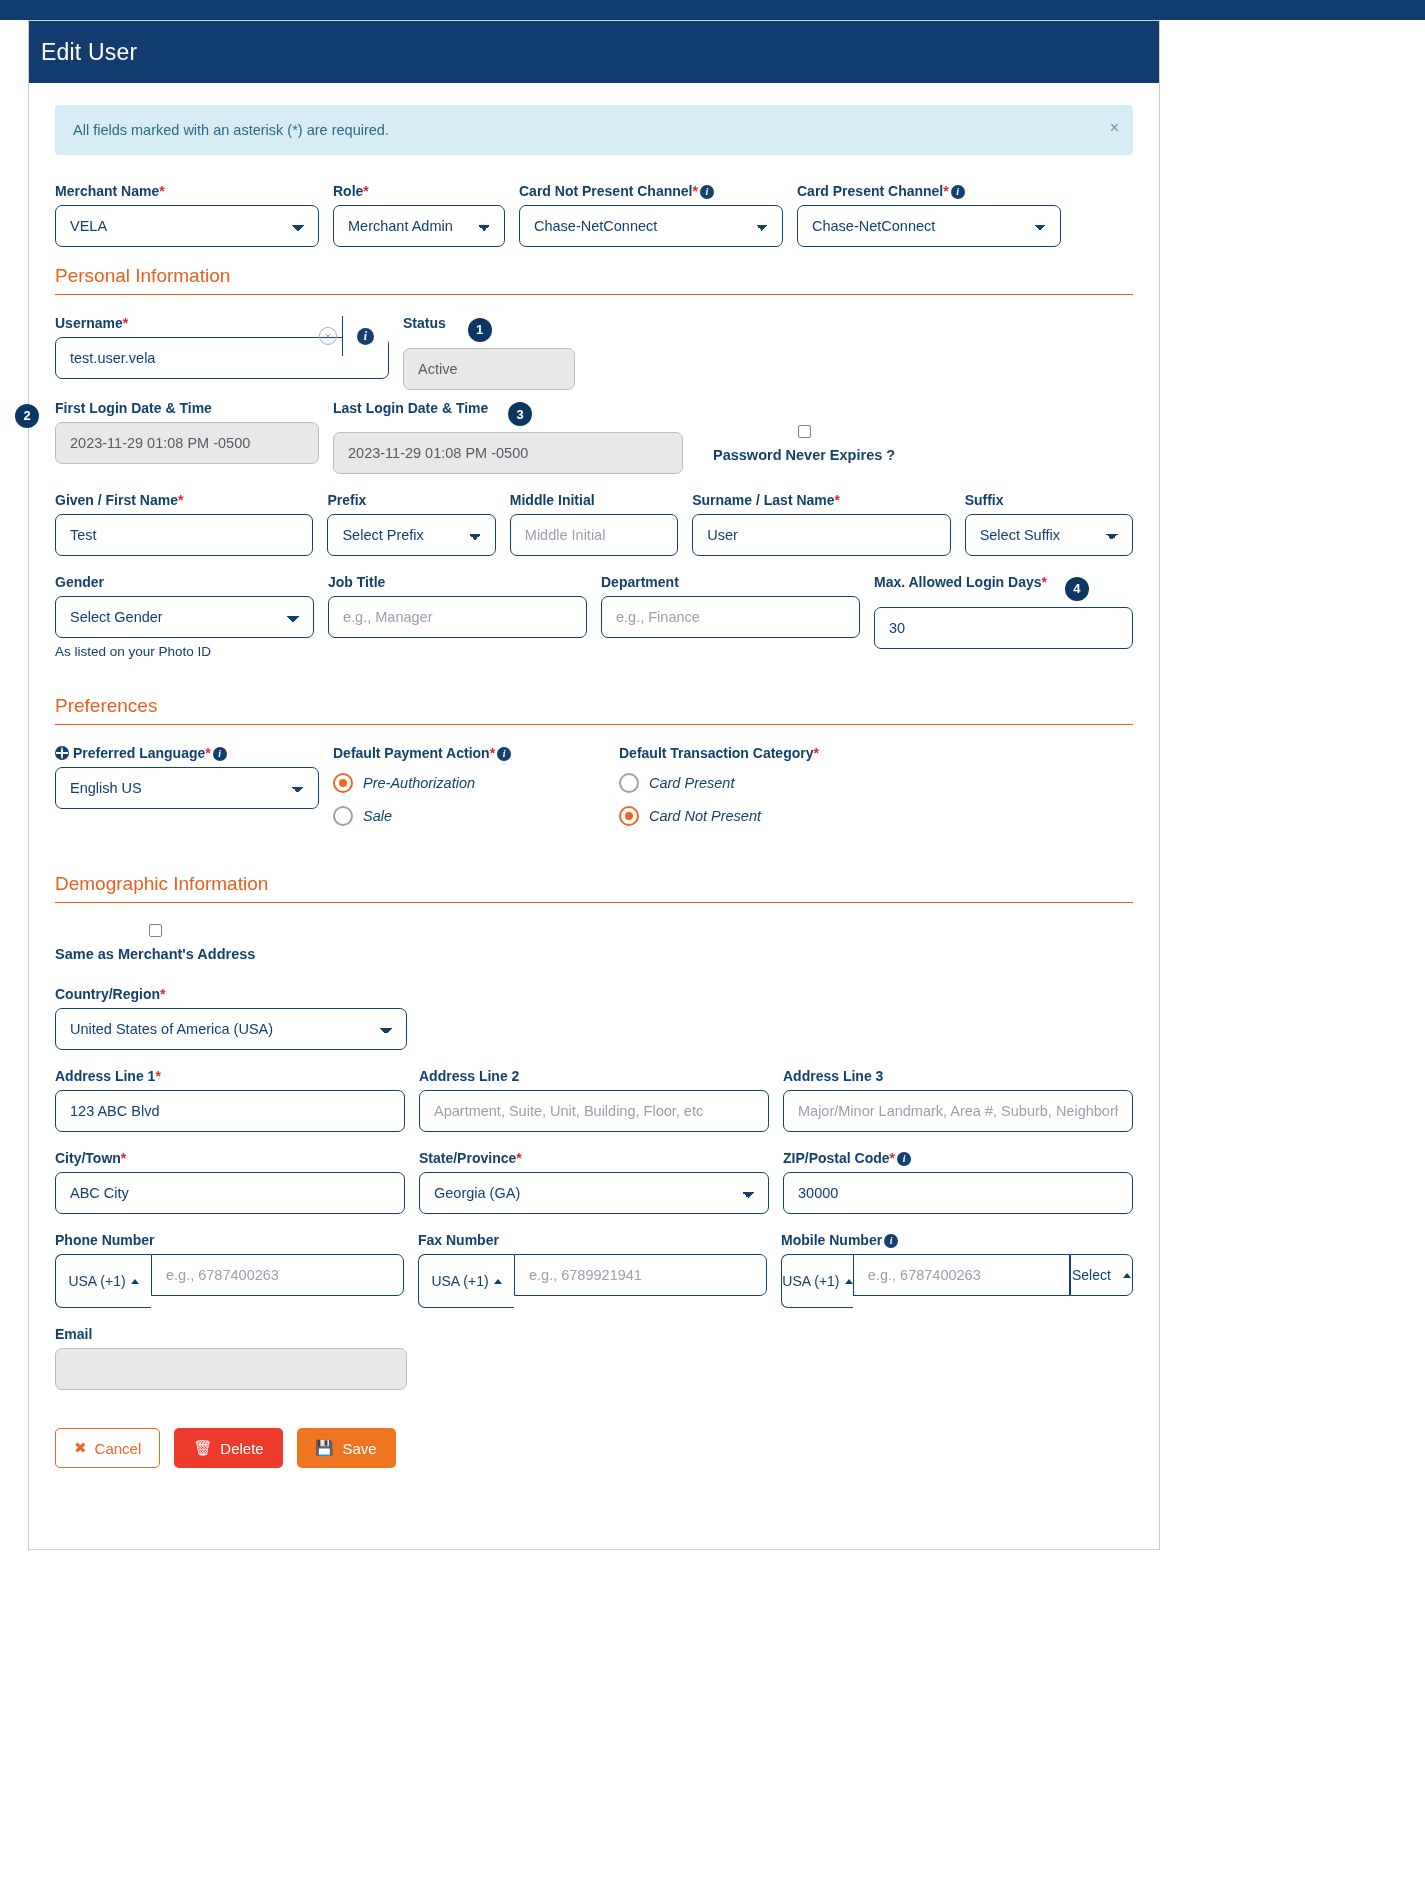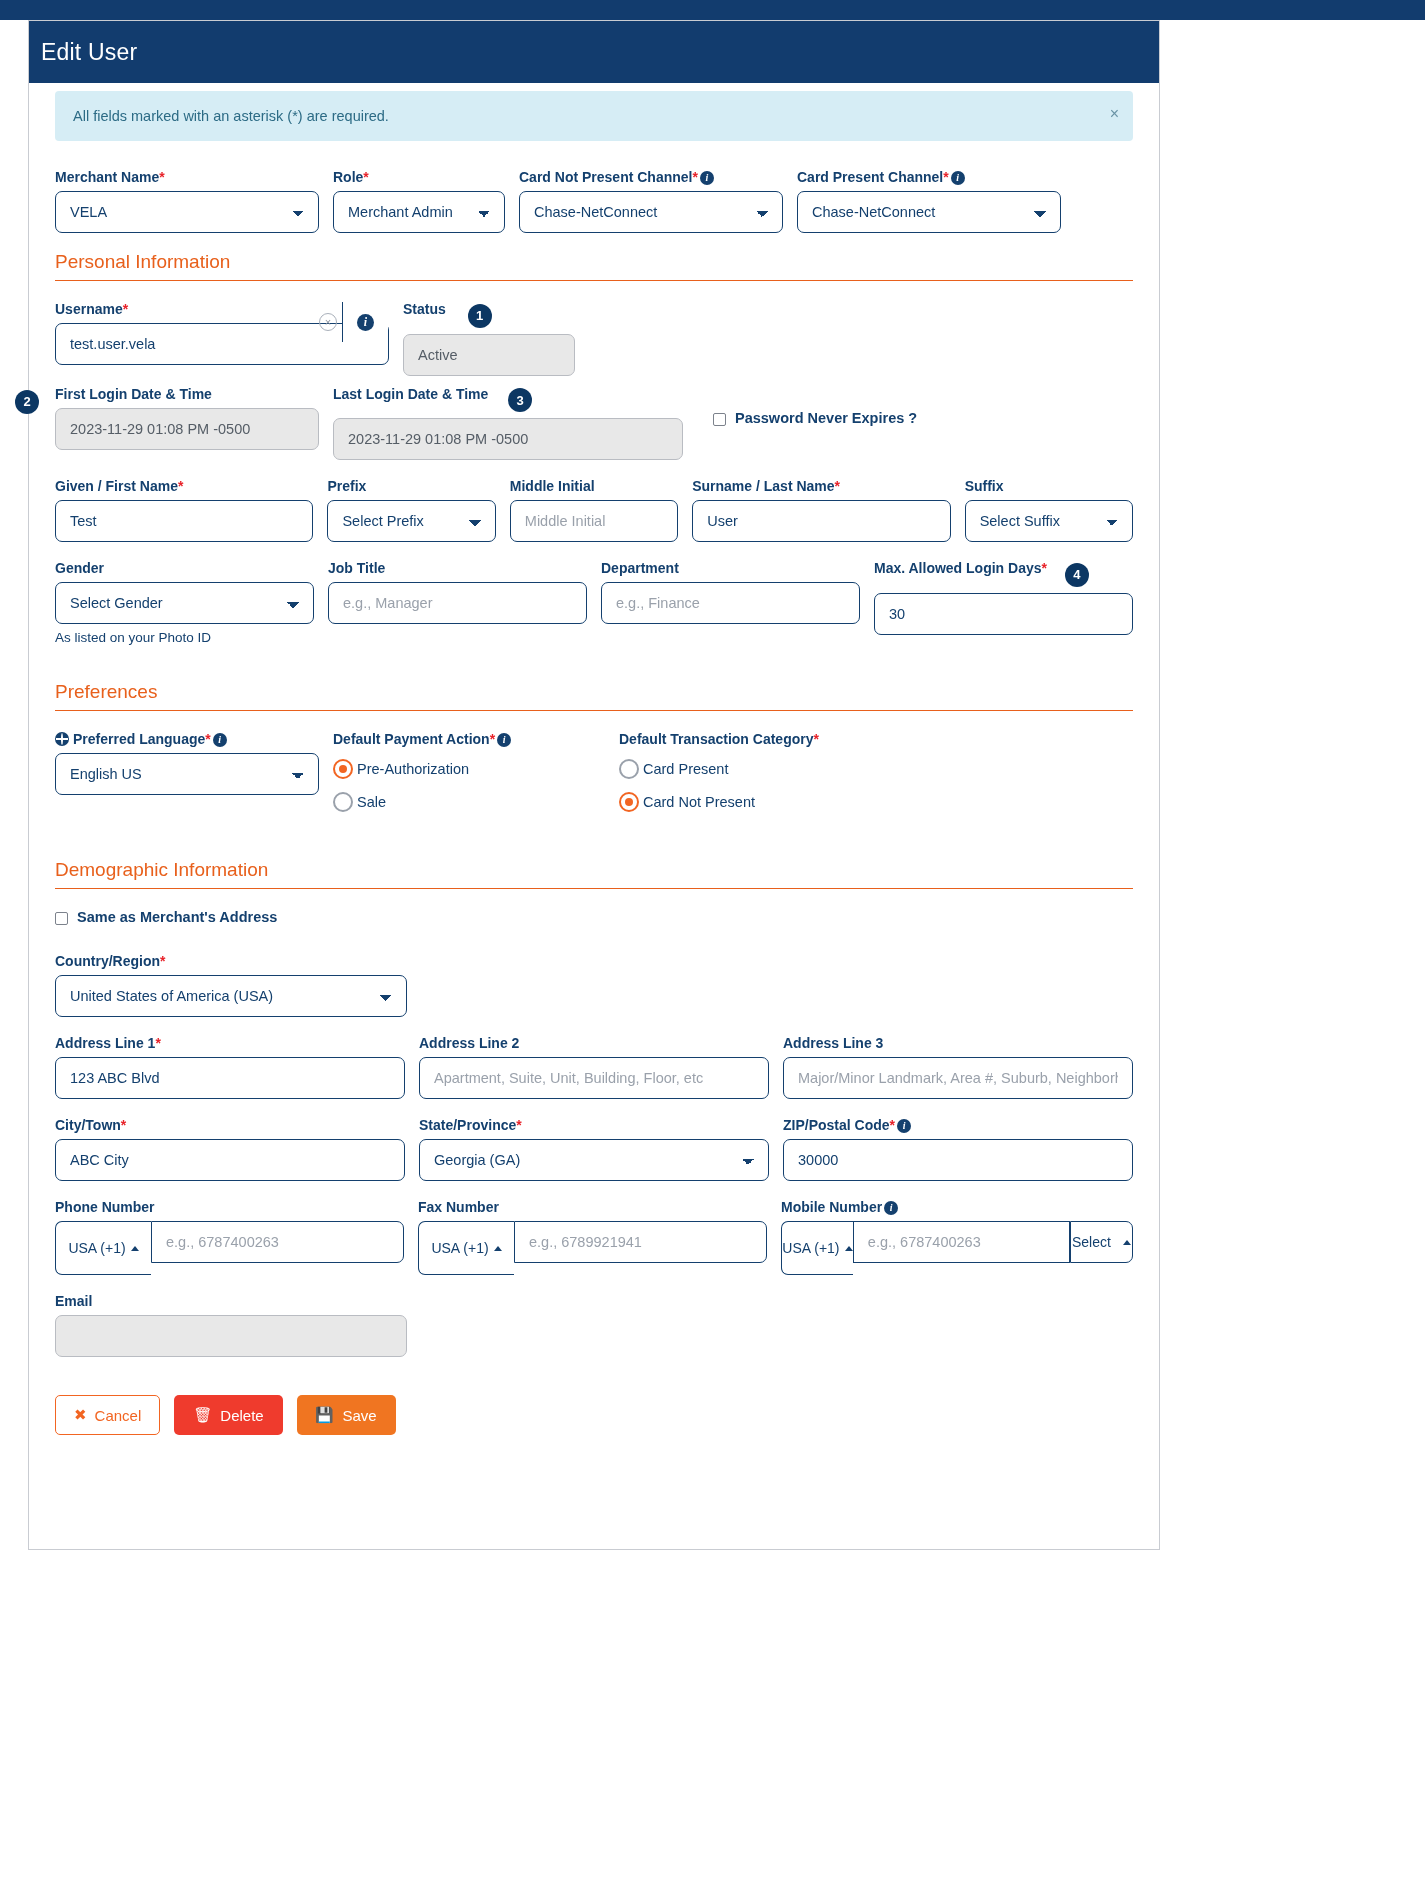--- a/index.html
+++ b/index.html
@@ -19,21 +19,21 @@
     position:absolute; left:28px; top:20px;
     width:1132px; height:1530px;
     background:#ffffff;
     border:1px solid #c9ccd2;
   }
   .titlebar {
     height:62px; background:#123c6e; color:#fff;
     display:flex; align-items:center; padding-left:12px;
   }
   .titlebar .t { font-size:23px; font-weight:400; letter-spacing:.2px;}
-  .body { padding:8px 26px 0 26px; position:relative; }
+  .body { padding:22px 26px 0 26px; position:relative; }
 
   .alert {
     background:#d6edf5; color:#2c6b85; border-radius:4px;
     padding:17px 18px; font-size:14.5px; position:relative;
     margin-bottom:28px;
   }
   .alert .close { position:absolute; right:14px; top:14px; color:#6a93a5; font-size:16px; cursor:pointer;}
 
   label.fl {
     display:block; font-size:14px; font-weight:bold; color:#14406e;
@@ -89,24 +89,24 @@
     border:1px solid #a9b0ba; border-radius:50%; color:#8d95a0;
     font-size:11px; text-align:center; line-height:16px; cursor:pointer;
   }
   .ibtn {
     position:absolute; right:1px; top:1px; width:46px; height:40px;
     border-left:1px solid #14406e; display:flex; align-items:center; justify-content:center;
     background:#fff; border-radius:0 6px 6px 0; cursor:pointer;
   }
   .ibtn .ico-i{width:17px;height:17px;line-height:17px;font-size:12px;margin:0;}
 
-  .chk { display:inline-flex; align-items:flex-end; gap:9px; font-size:14.5px; font-weight:bold;}
+  .chk { display:inline-flex; align-items:center; gap:9px; font-size:14.5px; font-weight:bold;flex-direction:column;}
   .chkbox { width:13px;height:13px;border:1px solid #7c828c; border-radius:2px; background:#fff;}
 
-  .radio-row { display:flex; align-items:center; gap:4px; margin-bottom:13px;}
+  .radio-row { display:flex; align-items:center; gap:10px; margin-bottom:13px;font-style:italic;}
   .radio { width:20px;height:20px;border-radius:50%; border:2px solid #9aa1ab; background:#fff; position:relative;}
   .radio.on { border-color:#f26522; }
   .radio.on:after{content:"";position:absolute;left:4px;top:4px;width:8px;height:8px;border-radius:50%;background:#f26522;}
   .radio-lbl { font-size:14.5px; color:#14406e; }
 
   .phonegrp { display:flex; }
   .phonegrp .cc {
     width:96px;height:54px;border:1px solid #14406e;border-right:none;border-radius:7px 0 0 7px;
     display:flex;align-items:center;justify-content:center;gap:5px;font-size:14px;background:#fff;
   }

